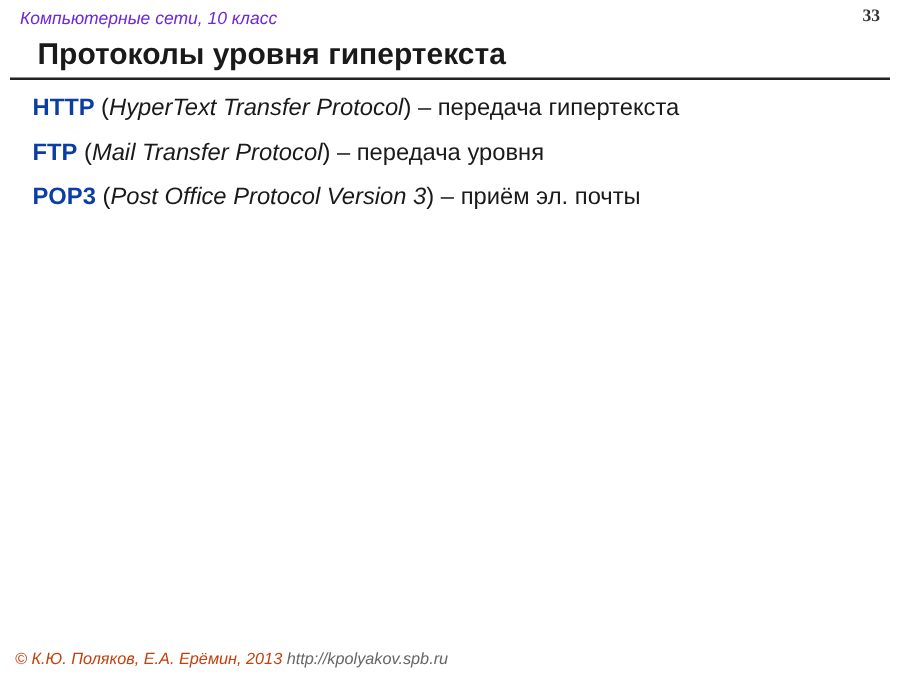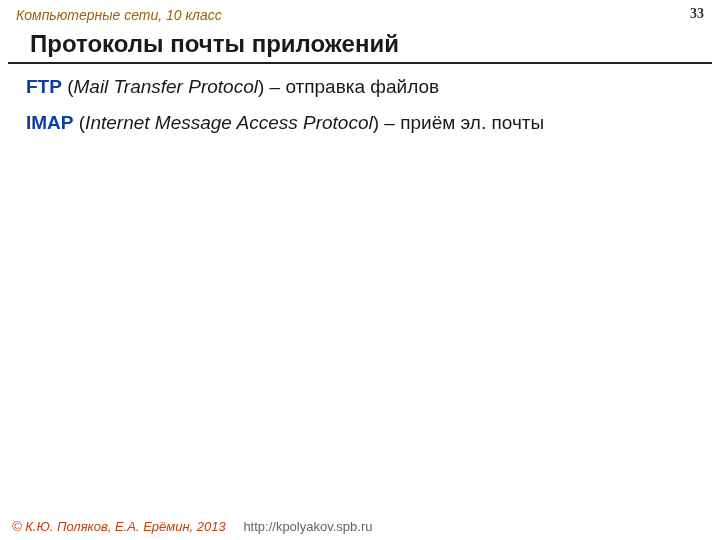--- a/index.html
+++ b/index.html
@@ -10,21 +10,21 @@
       background: #ffffff;
       position: relative;
       overflow: hidden;
     }
     .header {
       position: relative;
       padding: 6px 16px 2px 16px;
       height: 28px;
     }
     .header-subject {
-      color: #a16207;
+      color: #6d28d9;
       font-style: italic;
       font-size: 14px;
     }
     .slide-number {
       position: absolute;
       right: 16px;
       top: 6px;
       font-size: 14px;
       font-weight: bold;
       color: #333;
@@ -59,41 +59,45 @@
       bottom: 6px;
       left: 12px;
       font-size: 13px;
       color: #666;
     }
     .footer-copy {
       font-style: italic;
       color: #c2410c;
     }
     .footer-url {
-      margin-left: 14px;
       color: #666;
+      font-style: italic;
     }
   </style>
 </head>
 <body>
 
 <div class="header">
   <span class="header-subject">Компьютерные сети, 10 класс</span>
   <span class="slide-number">33</span>
 </div>
 
-<h1 class="title">Протоколы почты приложений</h1>
+<h1 class="title">Протоколы уровня гипертекста</h1>
 
 <div class="content">
   <div class="protocol-item">
-    <span class="protocol-abbr">FTP</span>
-    (<span class="protocol-expansion">Mail Transfer Protocol</span>) – <span>отправка файлов</span>
+    <span class="protocol-abbr">HTTP</span>
+    (<span class="protocol-expansion">HyperText Transfer Protocol</span>) – <span>передача гипертекста</span>
   </div>
   <div class="protocol-item">
-    <span class="protocol-abbr">IMAP</span>
-    (<span class="protocol-expansion">Internet Message Access Protocol</span>) – <span>приём эл. почты</span>
+    <span class="protocol-abbr">FTP</span>
+    (<span class="protocol-expansion">Mail Transfer Protocol</span>) – <span>передача уровня</span>
+  </div>
+  <div class="protocol-item">
+    <span class="protocol-abbr">POP3</span>
+    (<span class="protocol-expansion">Post Office Protocol Version 3</span>) – <span>приём эл. почты</span>
   </div>
 </div>
 
 <div class="footer">
   <span class="footer-copy">© К.Ю. Поляков, Е.А. Ерёмин, 2013</span>
   <span class="footer-url">http://kpolyakov.spb.ru</span>
 </div>
 
 </body></html>

